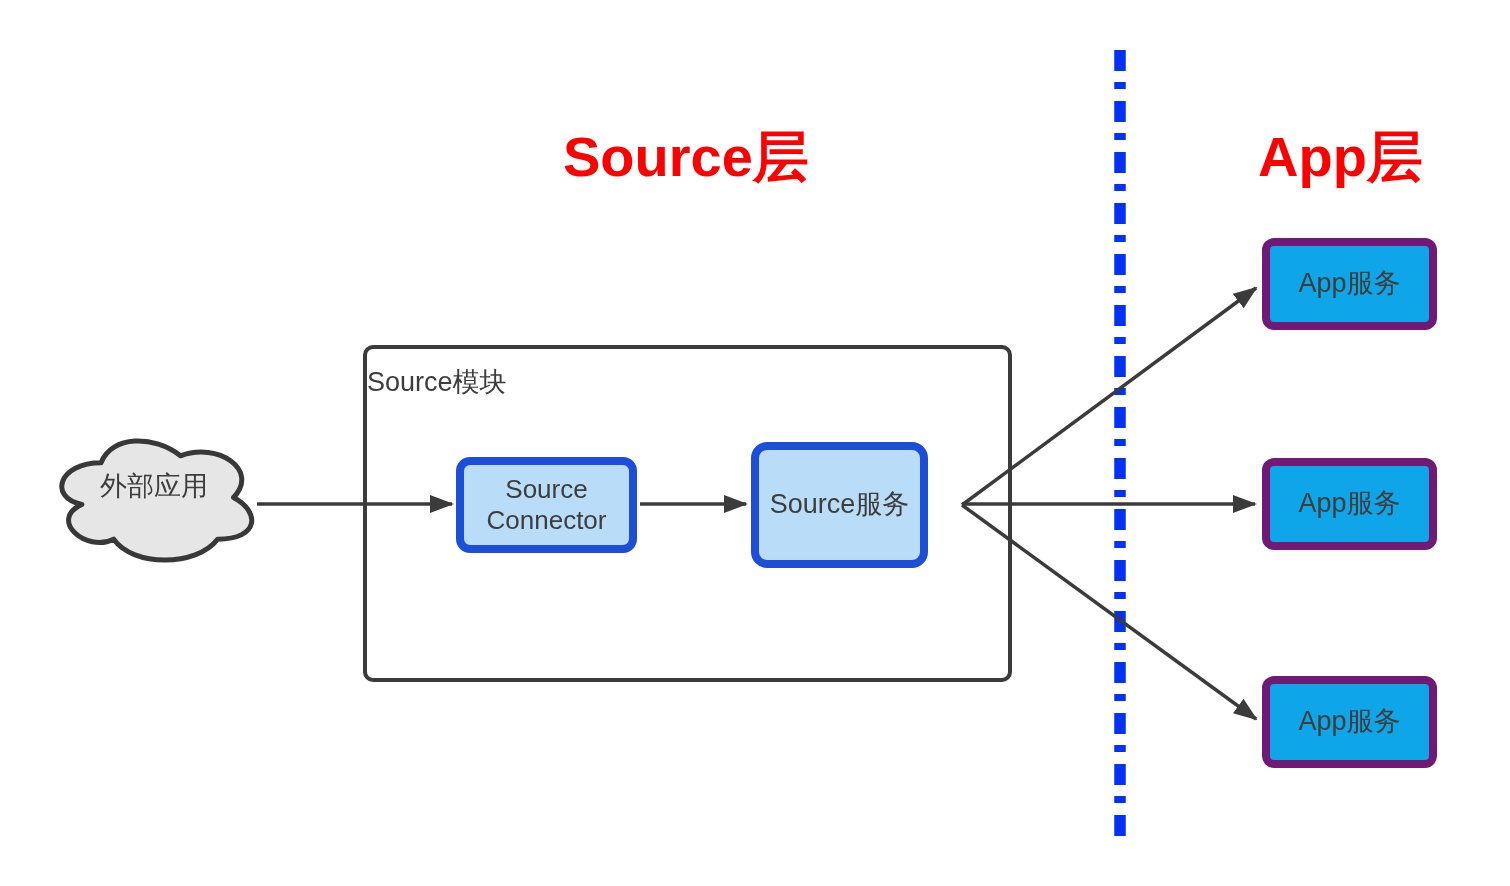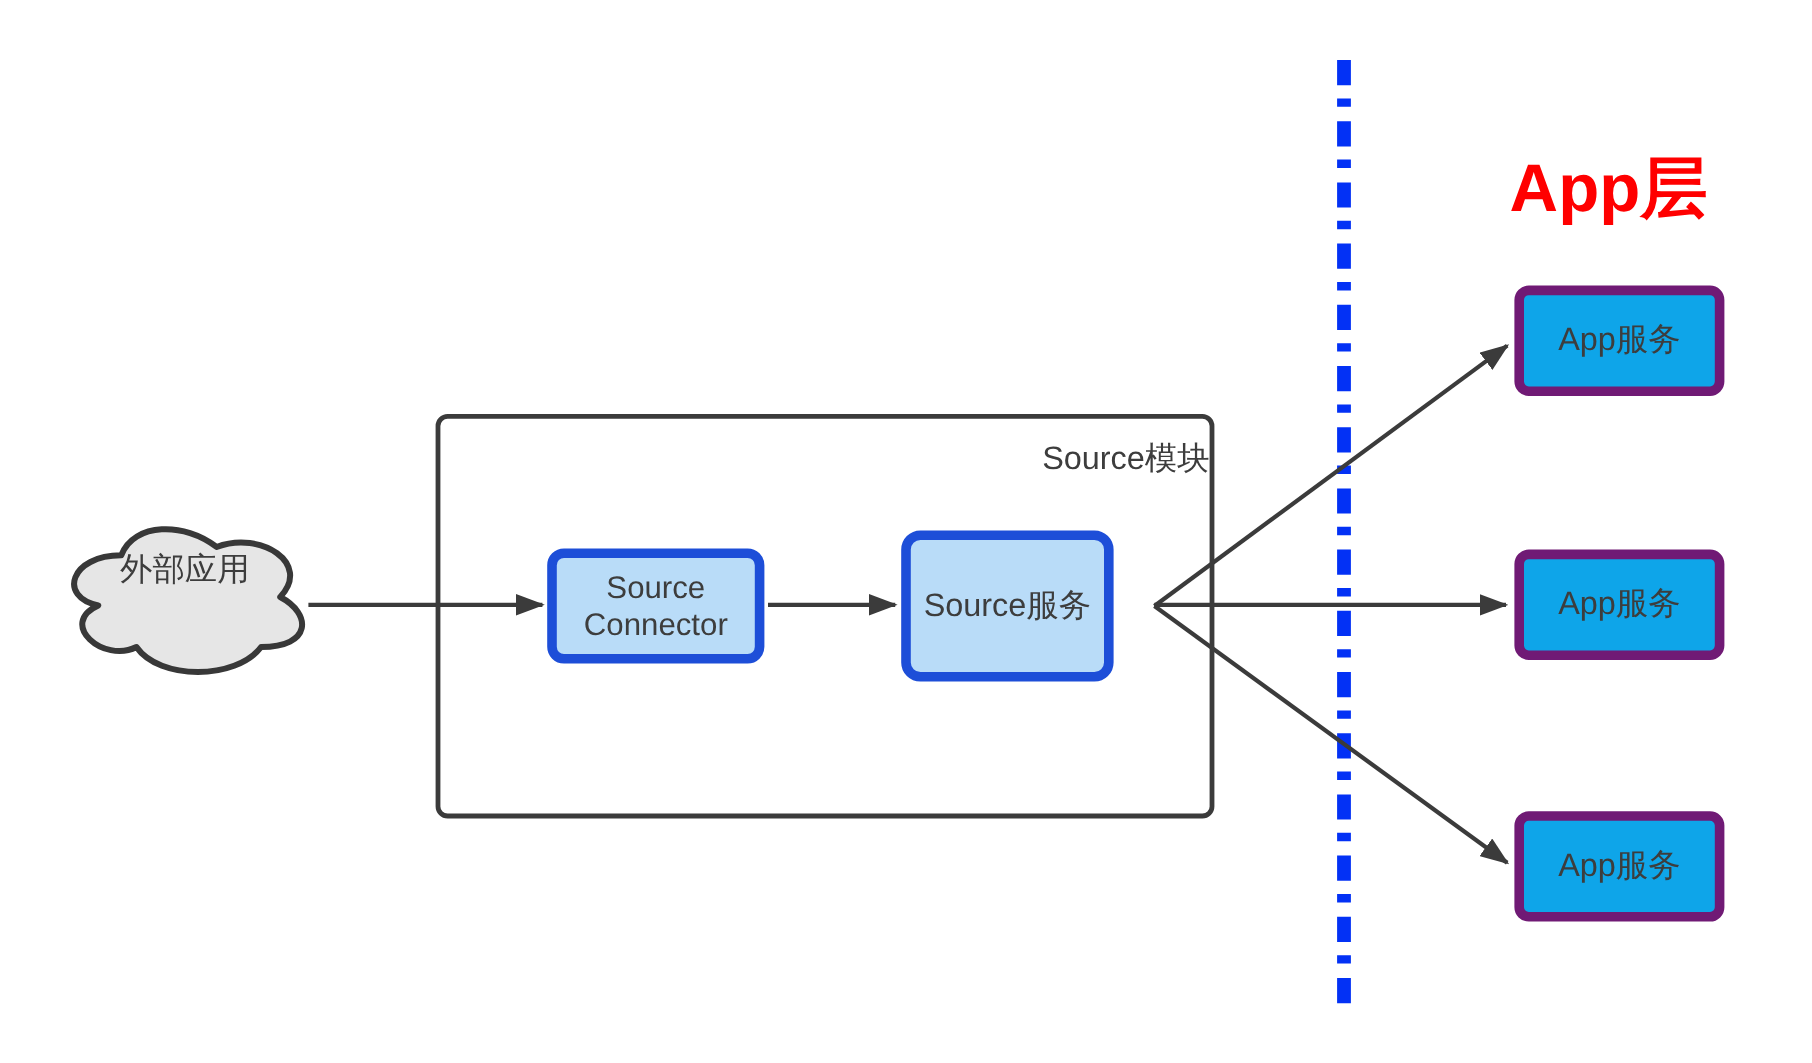--- a/index.html
+++ b/index.html
@@ -34,21 +34,21 @@
     width: 649px; height: 337px;
     box-sizing: border-box;
     border: 4px solid #3b3b3b;
     border-radius: 10px;
     background: transparent;
   }
   .module-label {
     position: absolute;
     left: 0; top: 15px;
     width: 100%;
-    text-align: right;
+    text-align: left;
     font-size: 27px;
     color: #3d3d3d;
   }
 
   .node {
     position: absolute;
     box-sizing: border-box;
     display: flex;
     align-items: center;
     justify-content: center;
@@ -78,21 +78,21 @@
     width: 177px; height: 126px;
     border-radius: 16px;
   }
   .app-box { left: 1262px; width: 175px; height: 92px; }
   .app-box-1 { top: 238px; }
   .app-box-2 { top: 458px; }
   .app-box-3 { top: 676px; }
 
   .cloud-label {
     position: absolute;
-    left: 48px; top: 404px;
+    left: 48px; top: 416px;
     width: 212px; height: 139px;
     display: flex;
     align-items: center;
     justify-content: center;
     font-size: 27px;
     color: #3d3d3d;
   }
 </style>
 </head>
 <body>
@@ -116,20 +116,21 @@
 
     <line x1="1120" y1="50" x2="1120" y2="837" stroke="#0331f5" stroke-width="11.5" stroke-dasharray="21 11 7 12"></line>
 
     <line x1="257" y1="504" x2="452" y2="504" stroke="#3b3b3b" stroke-width="3.5" marker-end="url(#arrowhead)"></line>
     <line x1="640" y1="504" x2="746" y2="504" stroke="#3b3b3b" stroke-width="3.5" marker-end="url(#arrowhead)"></line>
     <line x1="962" y1="505" x2="1256" y2="288" stroke="#3b3b3b" stroke-width="3.5" marker-end="url(#arrowhead)"></line>
     <line x1="962" y1="504" x2="1255" y2="504" stroke="#3b3b3b" stroke-width="3.5" marker-end="url(#arrowhead)"></line>
     <line x1="962" y1="505" x2="1256" y2="719" stroke="#3b3b3b" stroke-width="3.5" marker-end="url(#arrowhead)"></line>
   </svg>
 
+  <div class="layer-title title-source">Source层</div>
   <div class="layer-title title-app">App层</div>
 
   <div class="module-box">
     <div class="module-label">Source模块</div>
   </div>
 
   <div class="cloud-label">外部应用</div>
 
   <div class="node node-blue connector-box">Source Connector</div>
   <div class="node node-blue service-box">Source服务</div>

